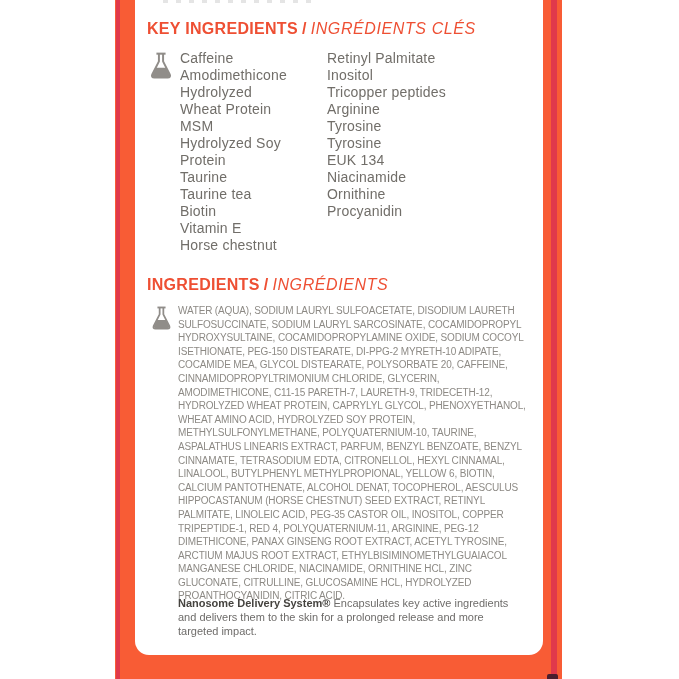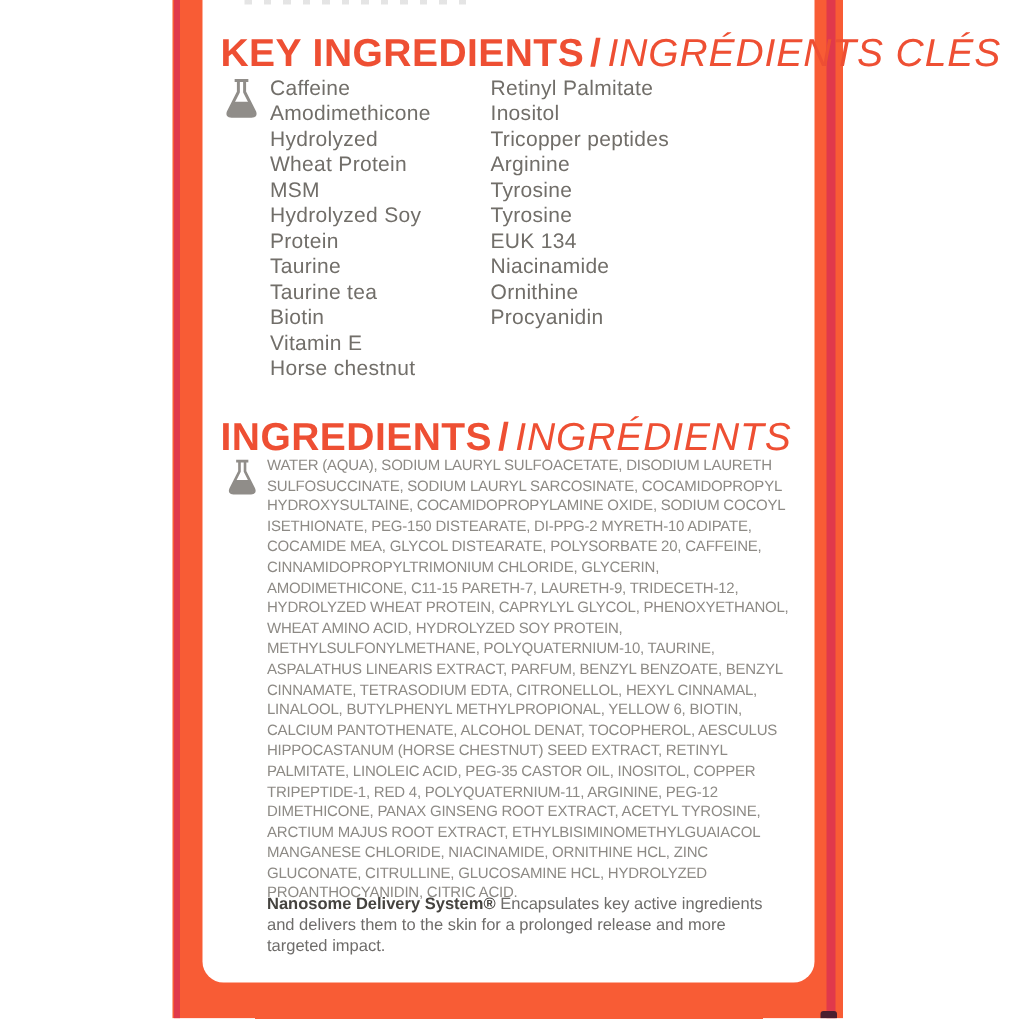--- a/index.html
+++ b/index.html
@@ -11,21 +11,21 @@
   .stripe-left{position:absolute;left:1px;top:0;width:4px;height:100%;background:#E0394B;}
   .stripe-right{position:absolute;right:5px;top:0;width:6px;height:100%;background:#E0394B;}
   .corner-dot{position:absolute;right:4px;bottom:0;width:11px;height:5px;background:#4A1E2E;border-radius:2px 2px 0 0;}
   .content{position:absolute;left:20px;top:0;right:19px;bottom:24px;background:#ffffff;border-radius:0 0 14px 14px;}
 
   
   .remnant{position:absolute;left:28px;top:0;width:152px;height:3px;opacity:.55;
     background:repeating-linear-gradient(90deg,#cfcfcf 0 5px,transparent 5px 13px);}
 
   
-  .sec-title{position:absolute;left:12px;white-space:nowrap;color:#EE4F33;font-size:26px;letter-spacing:.3px;}
+  .sec-title{position:absolute;left:12px;white-space:nowrap;color:#EE4F33;font-size:16px;letter-spacing:.3px;}
   .sec-title .t-en{font-weight:bold;}
   .sec-title .t-sep{font-weight:bold;margin:0 4px;}
   .sec-title .t-fr{font-style:italic;letter-spacing:.6px;}
   #key-title{top:20px;}
   #ing-title{top:276px;text-align:center;}
 
   
   .flask{position:absolute;}
   #flask-key{left:13px;top:52px;}
   #flask-ing{left:15px;top:306px;}

